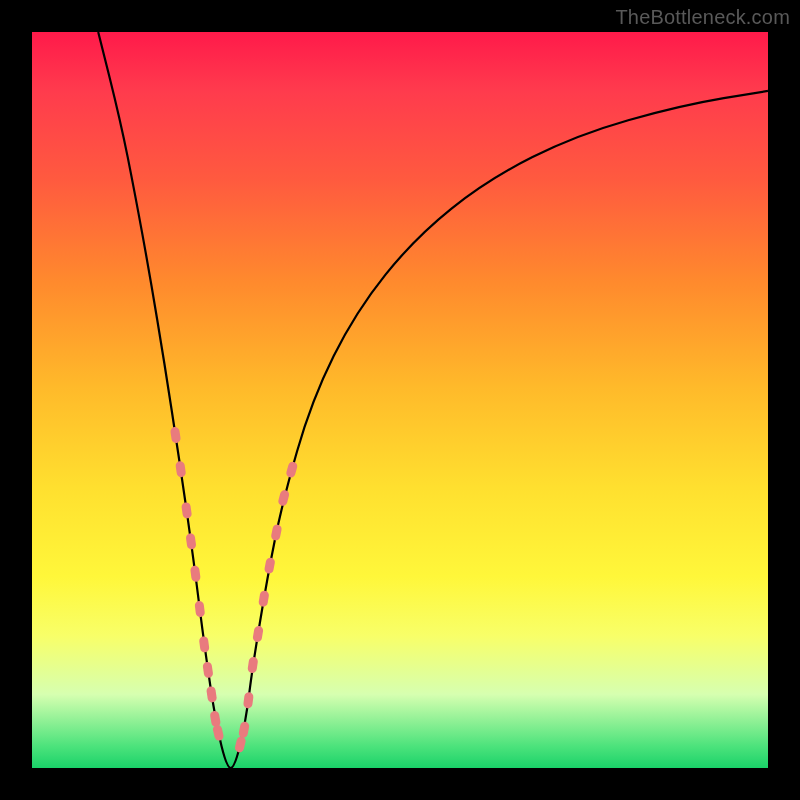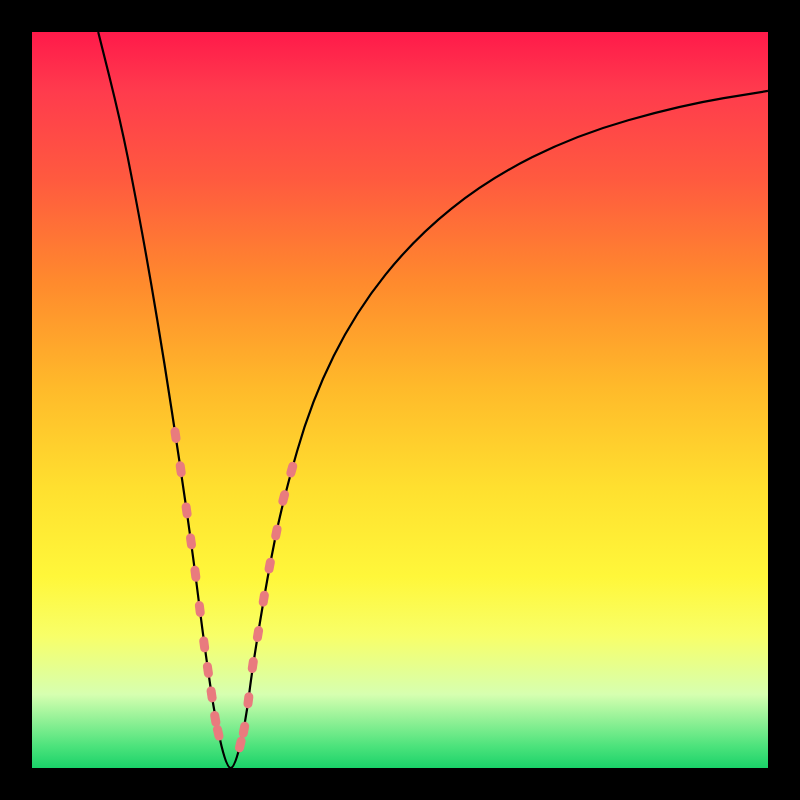--- a/index.html
+++ b/index.html
@@ -95,14 +95,15 @@
           <rect x="-8" y="-4.5" width="16" height="9" rx="4.5" ry="4.5" class="marker" transform="translate(231.8,566.7) rotate(-80.5)"></rect>
           <rect x="-8" y="-4.5" width="16" height="9" rx="4.5" ry="4.5" class="marker" transform="translate(237.7,533.6) rotate(-79.0)"></rect>
           <rect x="-8" y="-4.5" width="16" height="9" rx="4.5" ry="4.5" class="marker" transform="translate(244.4,500.5) rotate(-78.7)"></rect>
           <rect x="-8" y="-4.5" width="16" height="9" rx="4.5" ry="4.5" class="marker" transform="translate(251.7,465.9) rotate(-75.5)"></rect>
           <rect x="-8" y="-4.5" width="16" height="9" rx="4.5" ry="4.5" class="marker" transform="translate(259.8,437.6) rotate(-74.1)"></rect>
         </g>
     </svg>
 
   </div>
 
+  <div class="watermark">TheBottleneck.com</div>
 
 </div>
 
 </body></html>

